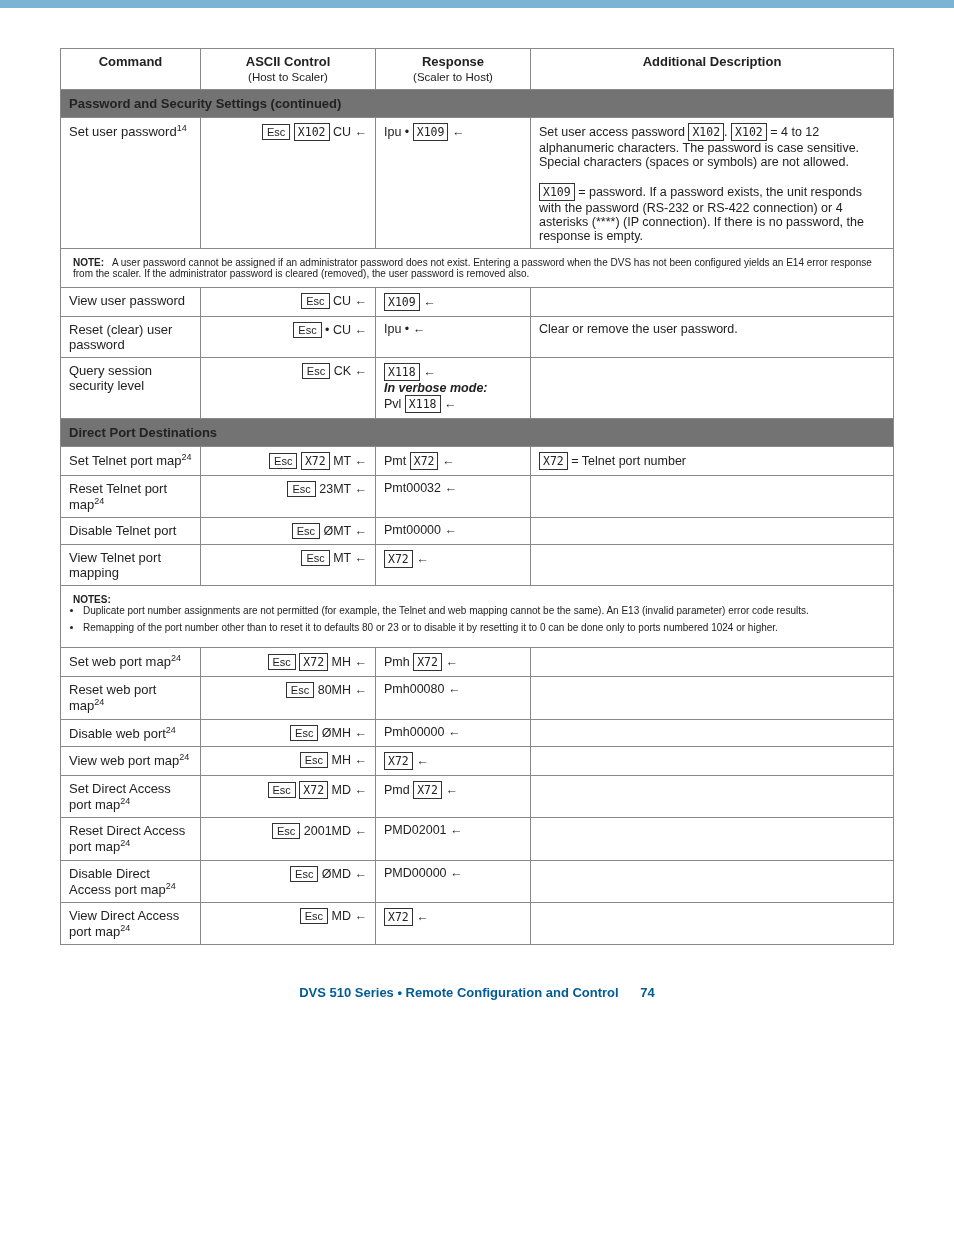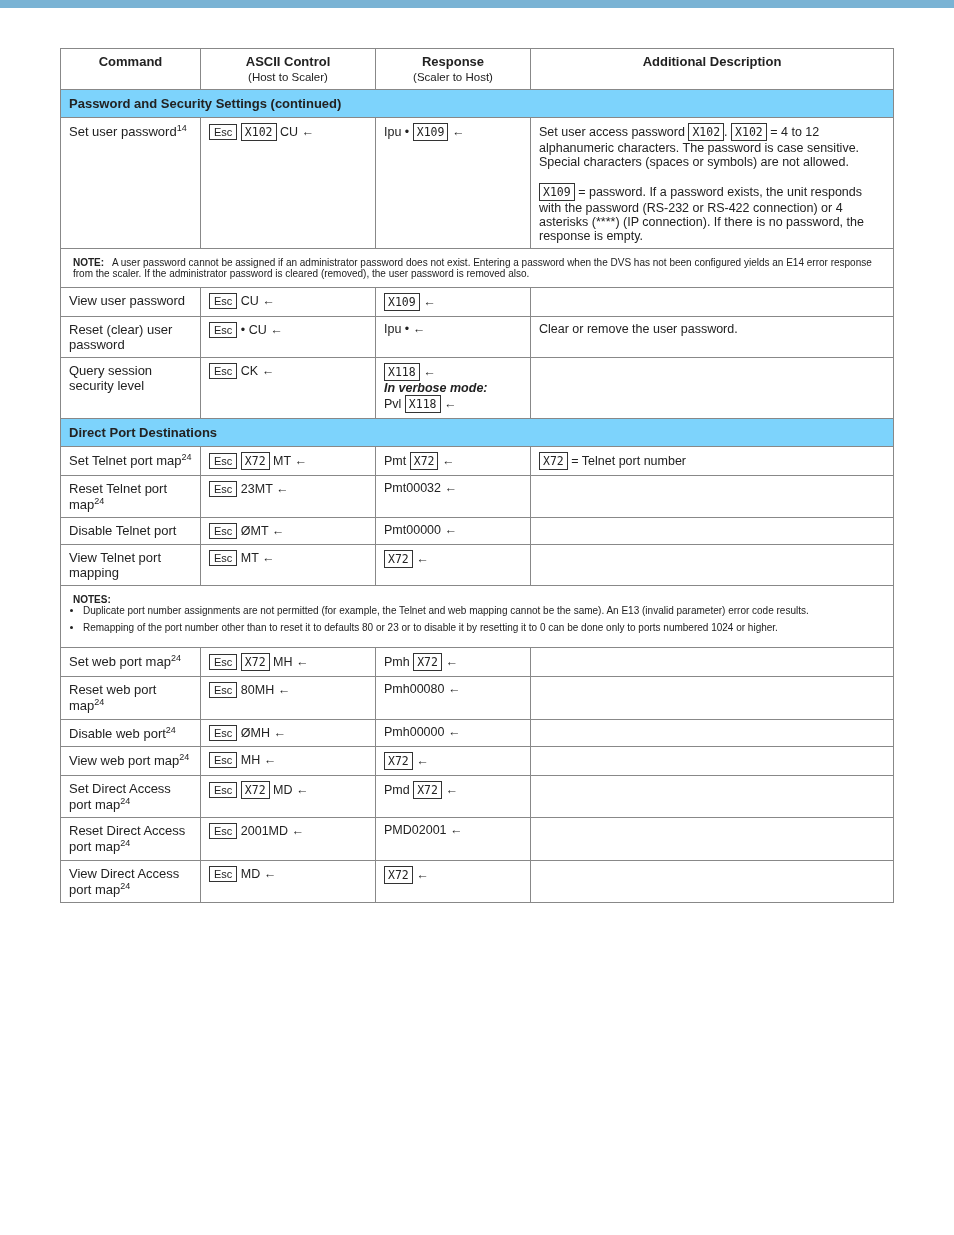--- a/index.html
+++ b/index.html
@@ -29,21 +29,21 @@
       border: 1px solid #888;
       padding: 5px 8px;
       vertical-align: top;
     }
     .main-table thead th {
       background: #fff;
       font-weight: bold;
       font-size: 13px;
     }
     .section-header td {
-      background: #7dd3fc;
+      background: #737373;
       font-weight: bold;
       font-size: 13px;
       padding: 6px 8px;
     }
     .note-row td {
       background: #fff;
       padding: 8px 12px;
       font-size: 10px;
     }
     .note-row .note-label {
@@ -70,20 +70,21 @@
       font-style: italic;
       font-weight: bold;
     }
     td.cmd-col {
       width: 140px;
       font-size: 13px;
     }
     td.ascii-col {
       width: 175px;
       font-size: 12.5px;
+      text-align: right;
     }
     td.resp-col {
       width: 155px;
       font-size: 12.5px;
     }
     td.desc-col {
       font-size: 12.5px;
     }
     .footer-line {
       text-align: center;
@@ -344,31 +345,45 @@
       <tr>
         <td class="cmd-col">Reset Direct Access port map<sup>24</sup></td>
         <td class="ascii-col">
           <span class="esc-box">Esc</span>
           2001MD ←
         </td>
         <td class="resp-col">PMD02001 ←</td>
         <td class="desc-col"></td>
       </tr>
 
+      <tr>
+        <td class="cmd-col">Disable Direct Access port map<sup>24</sup></td>
+        <td class="ascii-col">
+          <span class="esc-box">Esc</span>
+          ØMD ←
+        </td>
+        <td class="resp-col">PMD00000 ←</td>
+        <td class="desc-col"></td>
+      </tr>
 
       <tr>
         <td class="cmd-col">View Direct Access port map<sup>24</sup></td>
         <td class="ascii-col">
           <span class="esc-box">Esc</span>
           MD ←
         </td>
         <td class="resp-col">
           <span class="cmd-box">X72</span>
           ←
         </td>
         <td class="desc-col"></td>
       </tr>
 
     </tbody>
   </table>
 
+  <div class="footer-line">
+    <span>DVS 510 Series • Remote Configuration and Control</span>
+    &nbsp;&nbsp;&nbsp;&nbsp;
+    <span>74</span>
+  </div>
 
 </div>
 
 </body></html>

